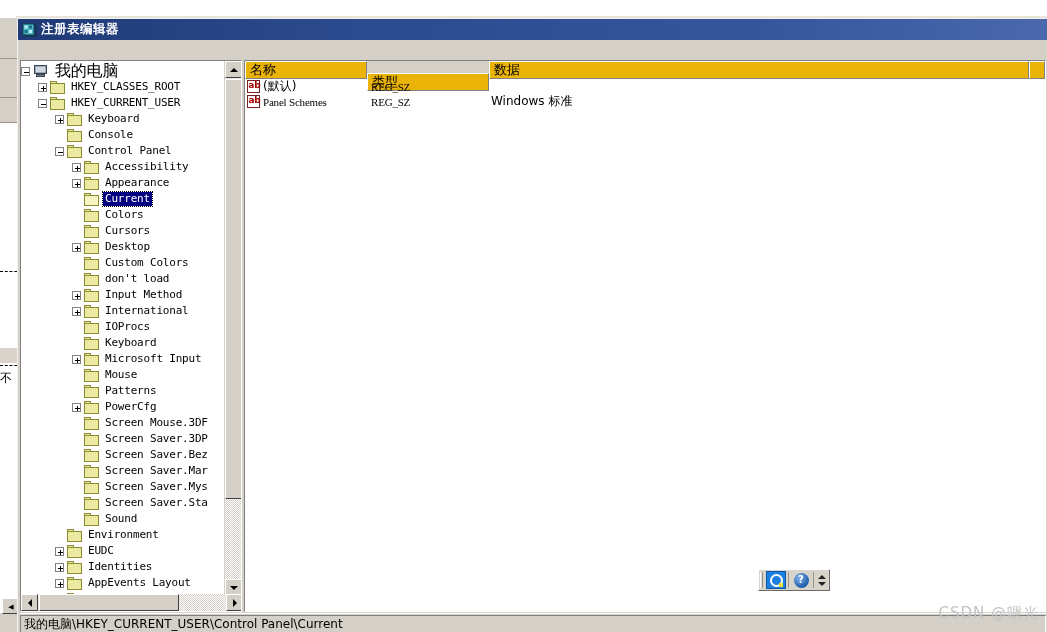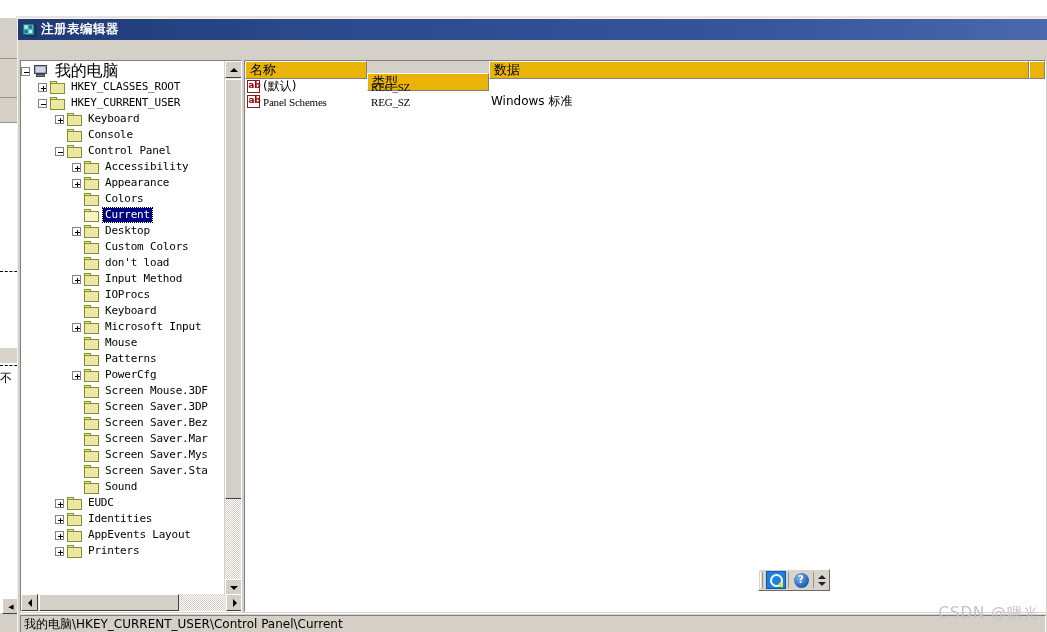--- a/index.html
+++ b/index.html
@@ -521,37 +521,46 @@
             </div>
             <div class="tnode">
               <div class="indent" style="width: 51px;"></div>
               <div class="expander plus"></div>
               <div class="folder">
                 <div class="ft"></div>
                 <div class="fb"></div>
               </div>
               <span class="lbl">Appearance</span>
             </div>
+            <div class="tnode selected">
+              <div class="indent" style="width: 51px;"></div>
+              <div class="expander-spacer" style="border-left: 1px dotted rgb(154, 154, 154);"></div>
+              <div class="folder open">
+                <div class="ft"></div>
+                <div class="fb"></div>
+              </div>
+              <span class="lbl">Current</span>
+            </div>
             <div class="tnode">
               <div class="indent" style="width: 51px;"></div>
               <div class="expander-spacer" style="border-left: 1px dotted rgb(154, 154, 154);"></div>
               <div class="folder">
                 <div class="ft"></div>
                 <div class="fb"></div>
               </div>
               <span class="lbl">Colors</span>
             </div>
-            <div class="tnode selected">
-              <div class="indent" style="width: 51px;"></div>
-              <div class="expander-spacer" style="border-left: 1px dotted rgb(154, 154, 154);"></div>
-              <div class="folder open">
-                <div class="ft"></div>
-                <div class="fb"></div>
-              </div>
-              <span class="lbl">Current</span>
+            <div class="tnode">
+              <div class="indent" style="width: 51px;"></div>
+              <div class="expander-spacer" style="border-left: 1px dotted rgb(154, 154, 154);"></div>
+              <div class="folder">
+                <div class="ft"></div>
+                <div class="fb"></div>
+              </div>
+              <span class="lbl">Cursors</span>
             </div>
             <div class="tnode">
               <div class="indent" style="width: 51px;"></div>
               <div class="expander plus"></div>
               <div class="folder">
                 <div class="ft"></div>
                 <div class="fb"></div>
               </div>
               <span class="lbl">Desktop</span>
             </div>
@@ -577,20 +586,29 @@
               <div class="indent" style="width: 51px;"></div>
               <div class="expander plus"></div>
               <div class="folder">
                 <div class="ft"></div>
                 <div class="fb"></div>
               </div>
               <span class="lbl">Input Method</span>
             </div>
             <div class="tnode">
               <div class="indent" style="width: 51px;"></div>
+              <div class="expander plus"></div>
+              <div class="folder">
+                <div class="ft"></div>
+                <div class="fb"></div>
+              </div>
+              <span class="lbl">International</span>
+            </div>
+            <div class="tnode">
+              <div class="indent" style="width: 51px;"></div>
               <div class="expander-spacer" style="border-left: 1px dotted rgb(154, 154, 154);"></div>
               <div class="folder">
                 <div class="ft"></div>
                 <div class="fb"></div>
               </div>
               <span class="lbl">IOProcs</span>
             </div>
             <div class="tnode">
               <div class="indent" style="width: 51px;"></div>
               <div class="expander-spacer" style="border-left: 1px dotted rgb(154, 154, 154);"></div>
@@ -691,20 +709,29 @@
               <span class="lbl">Screen Saver.Sta</span>
             </div>
             <div class="tnode">
               <div class="indent" style="width: 51px;"></div>
               <div class="expander-spacer" style="border-left: 1px dotted rgb(154, 154, 154);"></div>
               <div class="folder">
                 <div class="ft"></div>
                 <div class="fb"></div>
               </div>
               <span class="lbl">Sound</span>
+            </div>
+            <div class="tnode">
+              <div class="indent" style="width: 34px;"></div>
+              <div class="expander-spacer" style="border-left: 1px dotted rgb(154, 154, 154);"></div>
+              <div class="folder">
+                <div class="ft"></div>
+                <div class="fb"></div>
+              </div>
+              <span class="lbl">Environment</span>
             </div>
             <div class="tnode">
               <div class="indent" style="width: 34px;"></div>
               <div class="expander plus"></div>
               <div class="folder">
                 <div class="ft"></div>
                 <div class="fb"></div>
               </div>
               <span class="lbl">EUDC</span>
             </div>

